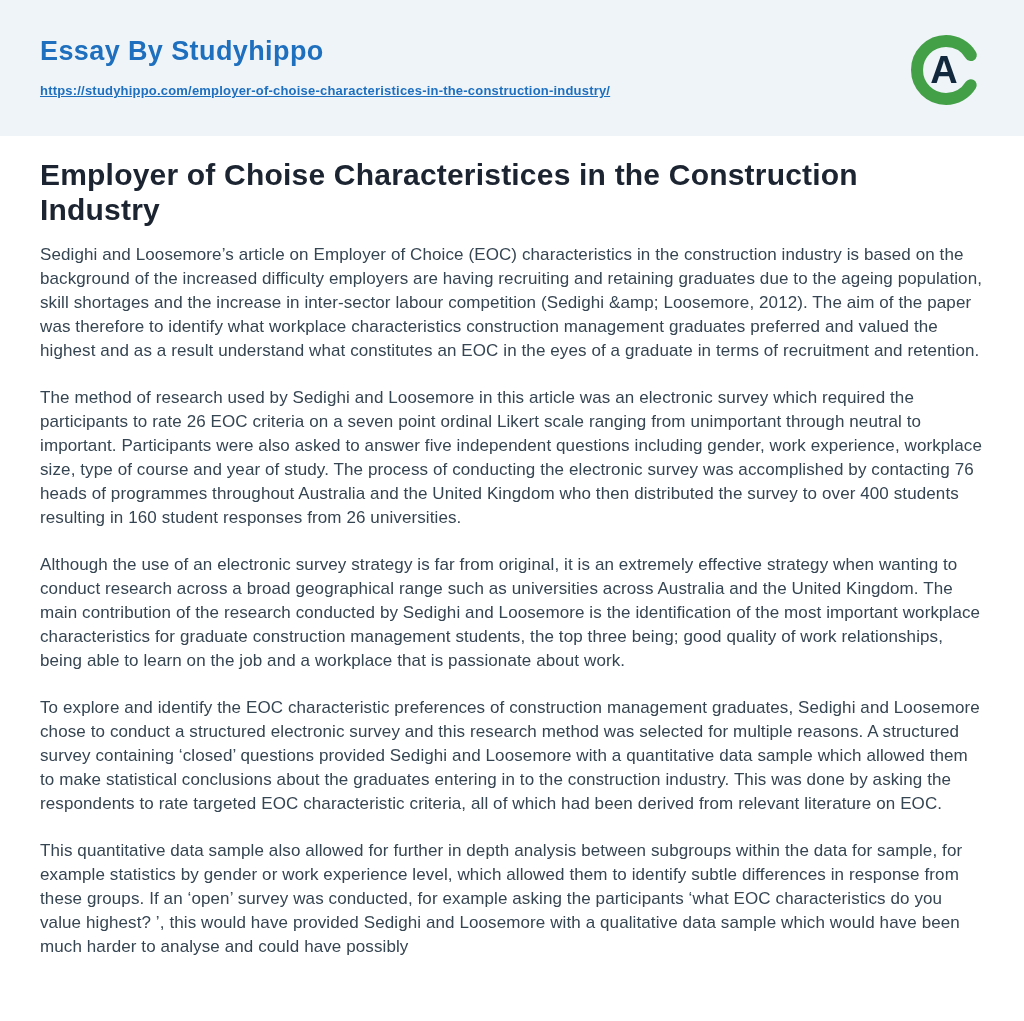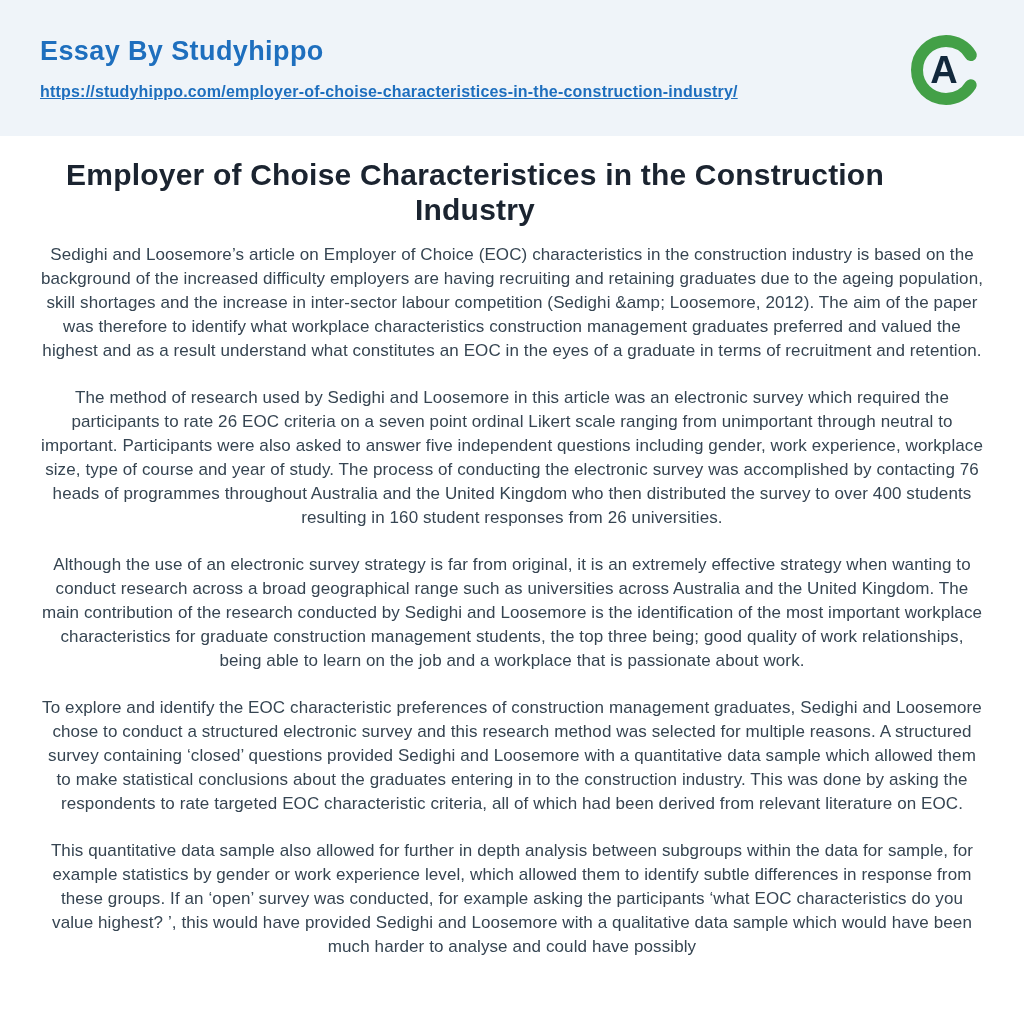--- a/index.html
+++ b/index.html
@@ -27,35 +27,34 @@
   .site-title {
     color: var(--accent-blue, #1e6fbe);
     font-size: 27px;
     font-weight: 700;
     letter-spacing: 0.4px;
   }
   .site-url {
     display: inline-block;
     margin-top: 16px;
     color: var(--accent-blue, #1e6fbe);
-    font-size: 16px;
+    font-size: 13px;
     font-weight: 600;
     letter-spacing: 0.2px;
     text-decoration: underline;
     cursor: pointer;
   }
   .logo {
     width: 76px;
     height: 76px;
     flex: 0 0 auto;
     margin-top: -4px;
   }
   main {
     padding: 22px 40px 0 40px;
-    text-align: center;
   }
   h1.article-title {
     margin: 0 0 16px 0;
     color: var(--heading, #1b2430);
     font-size: 30px;
     line-height: 1.15;
     font-weight: 700;
     letter-spacing: 0.2px;
     max-width: 870px;
   }

